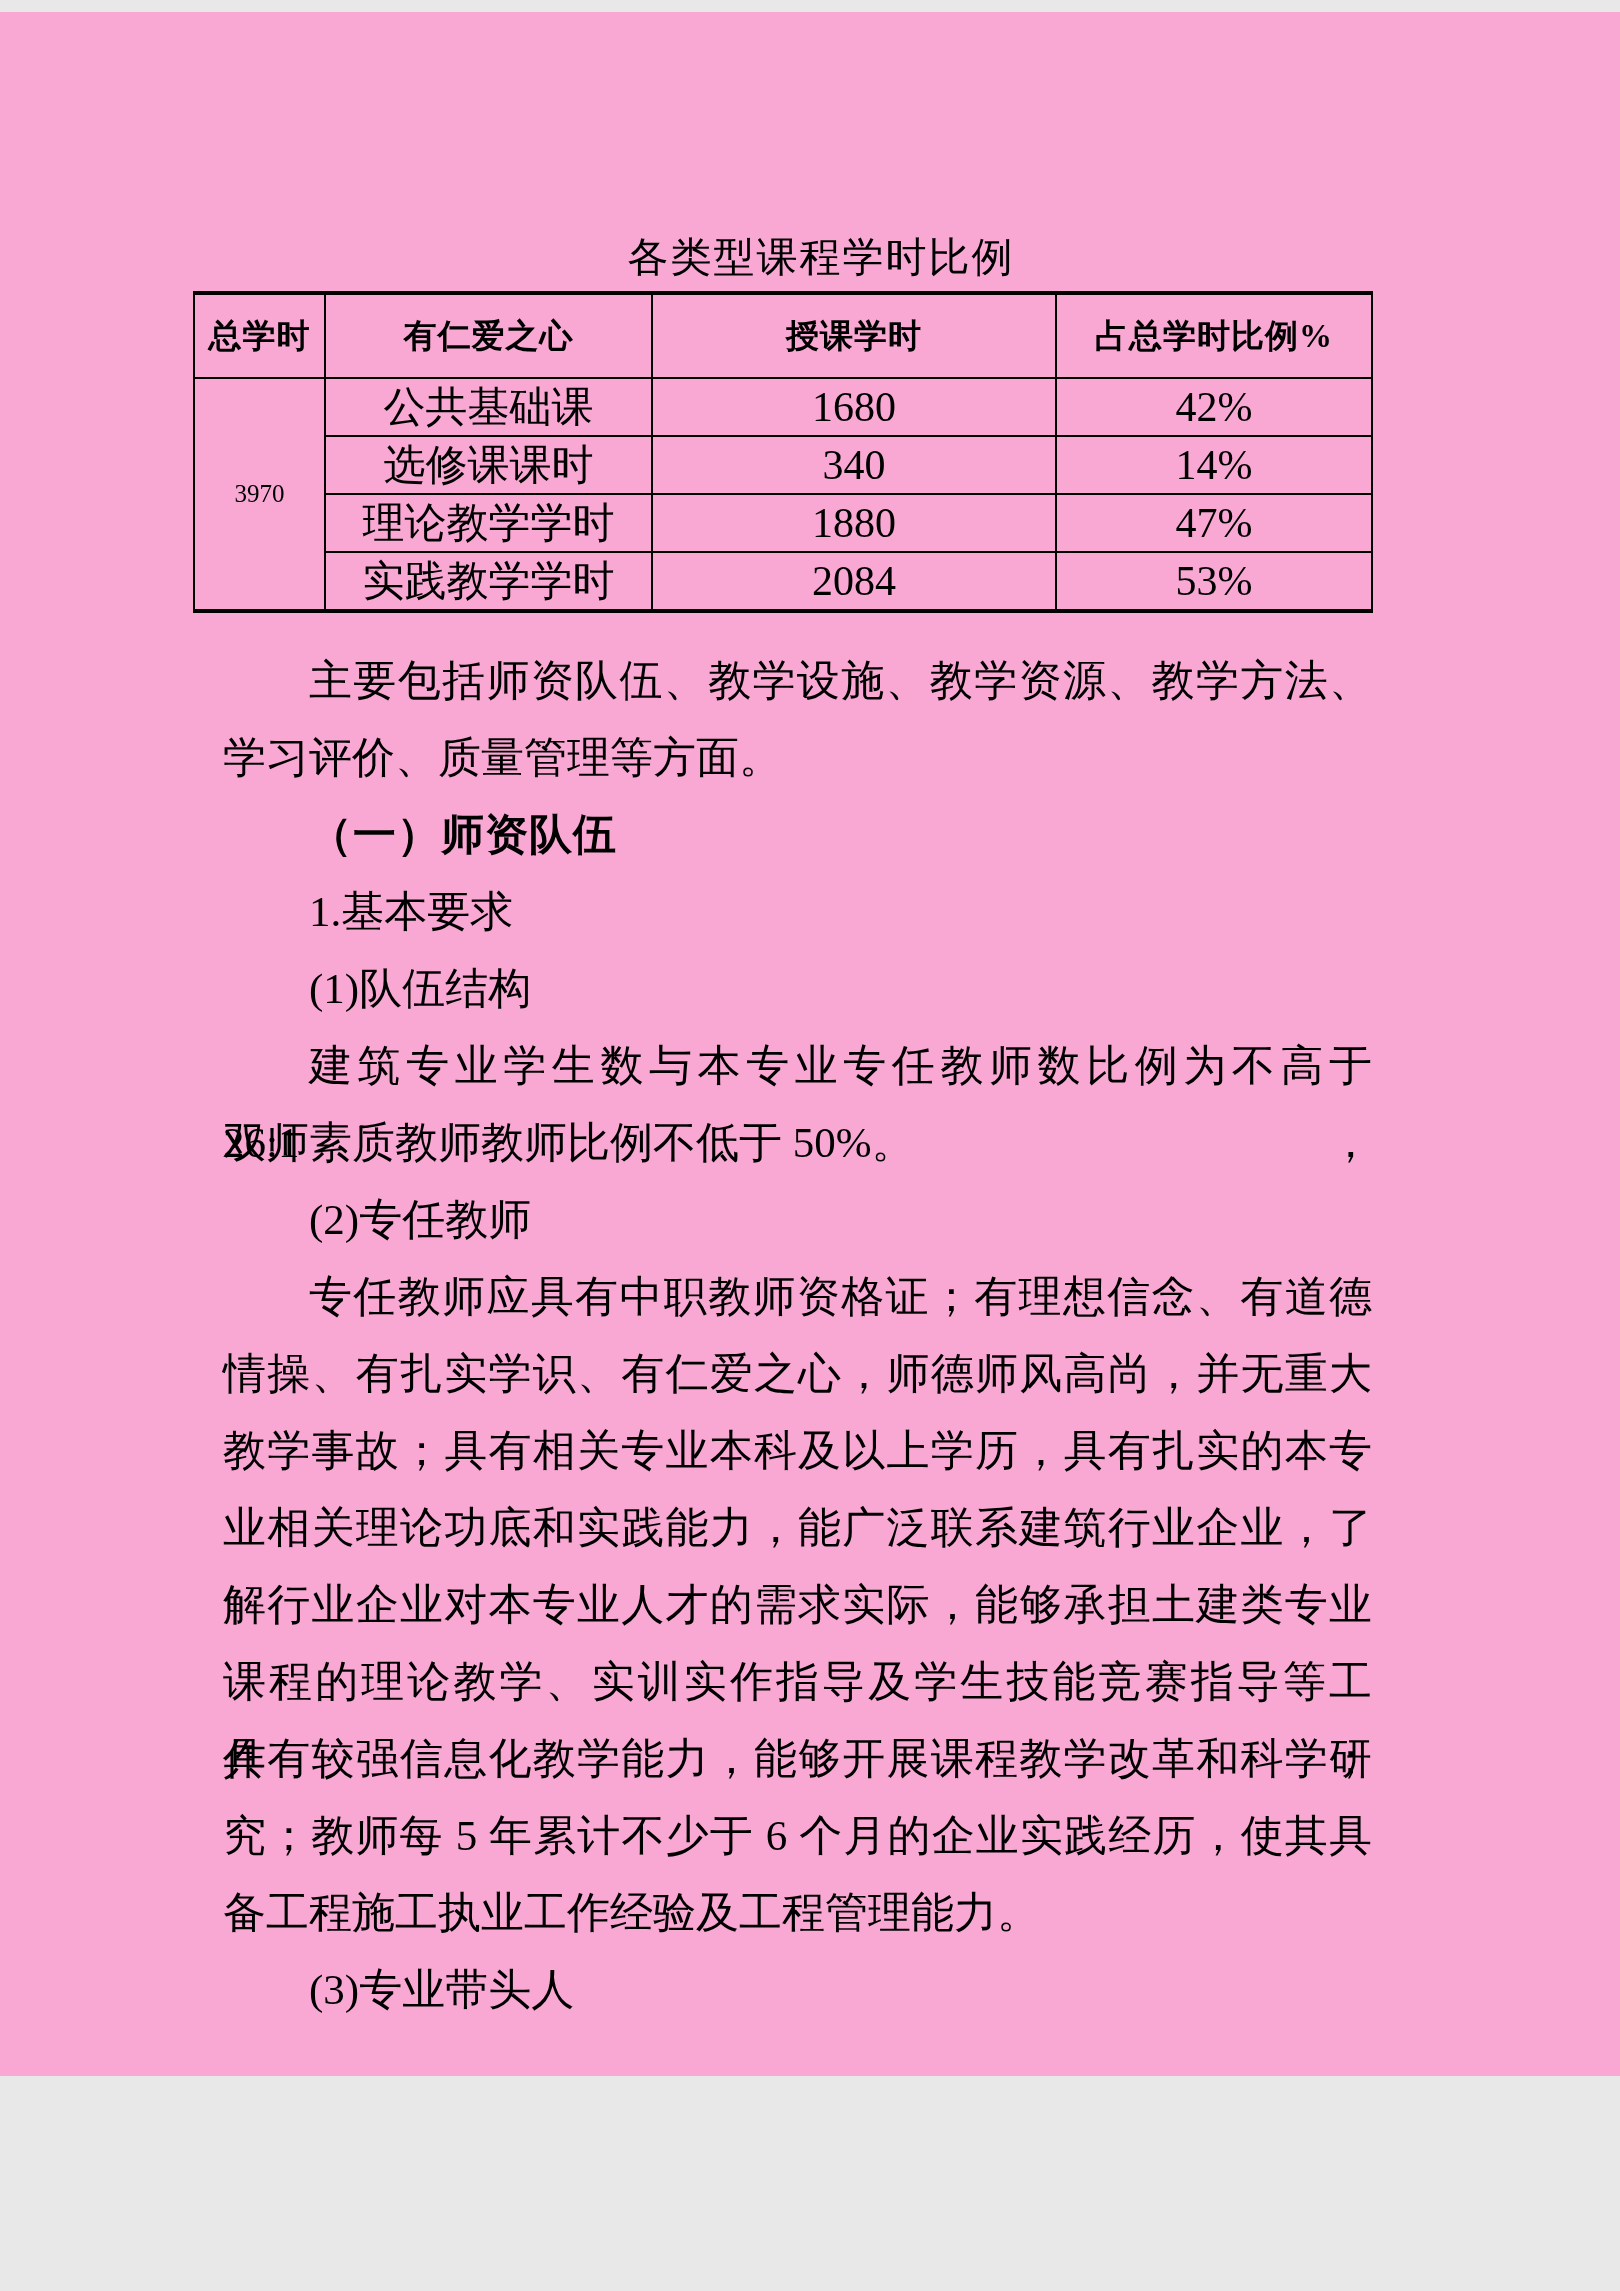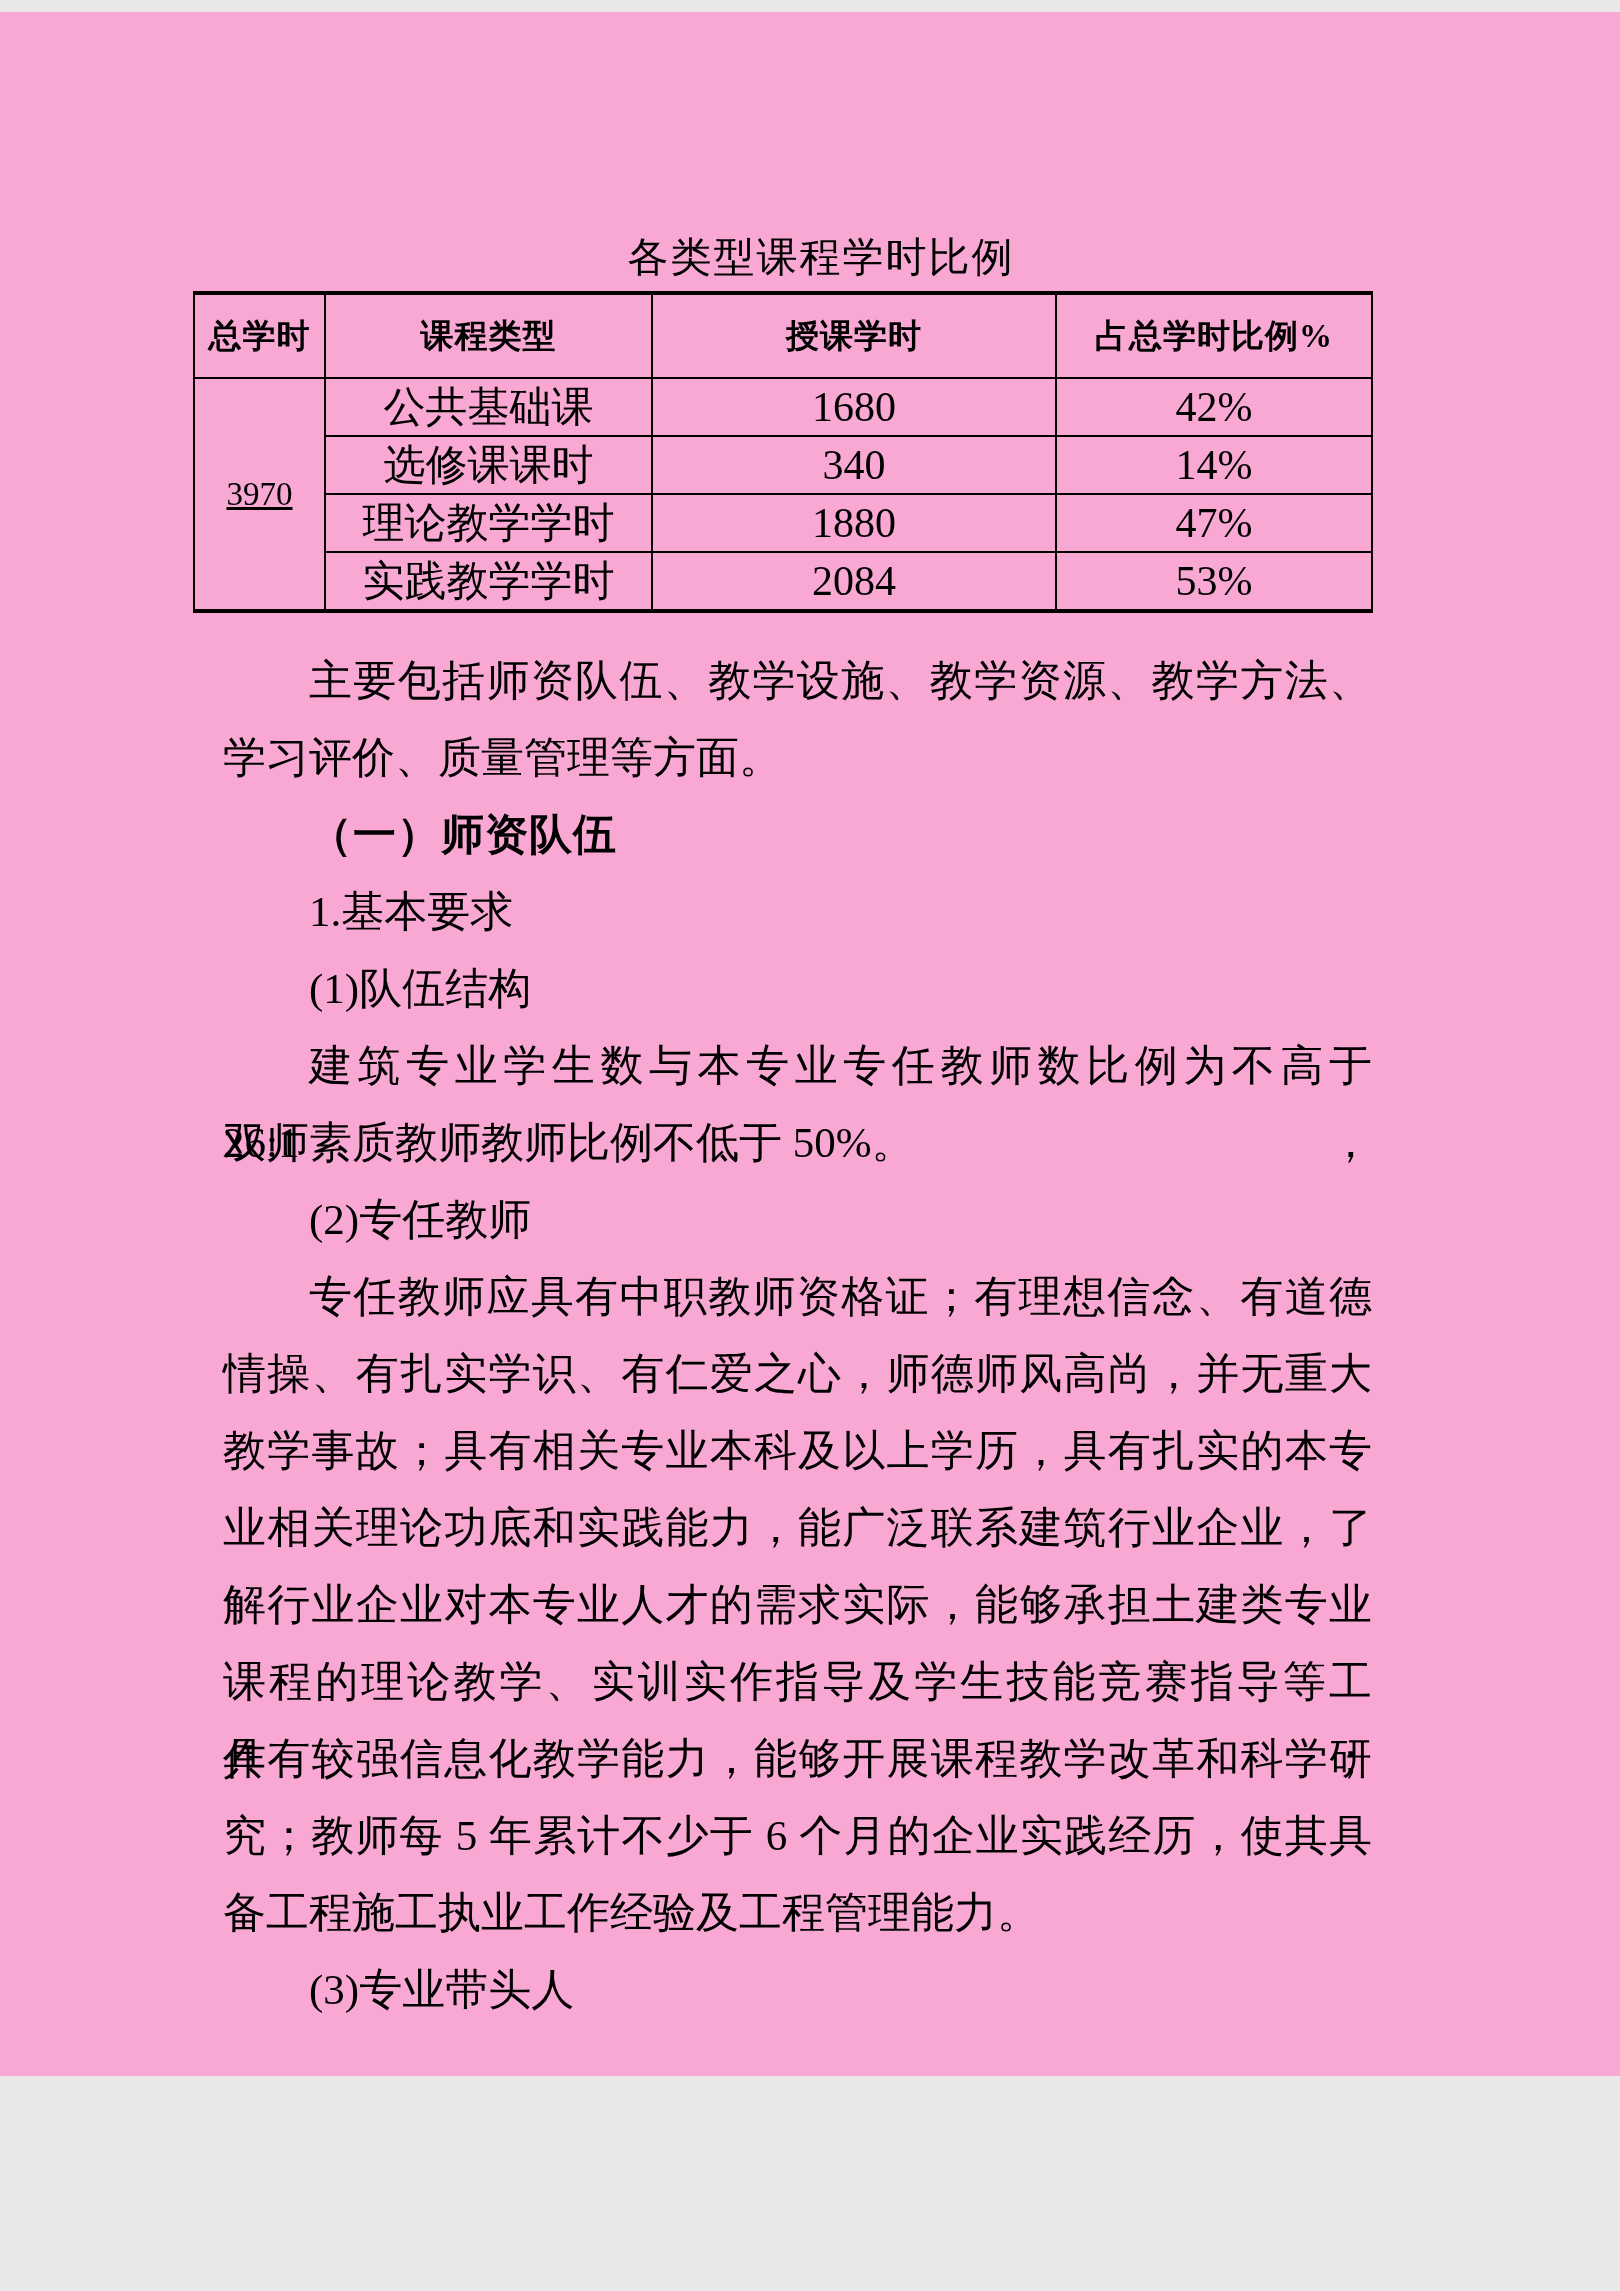--- a/index.html
+++ b/index.html
@@ -20,21 +20,21 @@
     border-collapse:collapse; table-layout:fixed;
   }
   .course-table th, .course-table td {
     border:2px solid #000; text-align:center; vertical-align:middle;
     padding:0; overflow:hidden;
   }
   .course-table { border-top:4.9px solid #000; border-bottom:4.9px solid #000;
     border-left:2.9px solid #000; border-right:2.9px solid #000; }
   .course-table th { height:82px; font-size:33px; font-weight:bold; letter-spacing:1px; }
   .course-table td { height:42px; font-size:42px; font-weight:normal; }
-  .course-table td.total-cell { font-size:33px;text-decoration:underline; }
+  .course-table td.total-cell { font-size:25px; }
   
   .body-text {
     position:absolute; left:223px; top:630px; width:1149px;
     font-size:43px;
   }
   .body-text .line { height:77px; line-height:77px; }
   .body-text .line.force { text-align:justify; text-align-last:justify; }
   .body-text .line.indent { text-indent:86px; }
   .para.heading .line {
     font-family:"Liberation Sans","DejaVu Sans",sans-serif;
@@ -56,21 +56,21 @@
   <table class="course-table">
     <colgroup>
       <col style="width:131px">
         <col style="width:327px">
       <col style="width:404px">
         <col style="width:316px">
     </colgroup>
     <thead>
       <tr>
         <th>总学时</th>
-        <th>课程类型</th>
+        <th>有仁爱之心</th>
         <th>授课学时</th>
         <th>占总学时比例%</th>
       </tr>
     </thead>
     <tbody>
       <tr>
         <td class="total-cell" rowspan="4">3970</td>
         <td>公共基础课</td>
         <td>1680</td>
         <td>42%</td>

